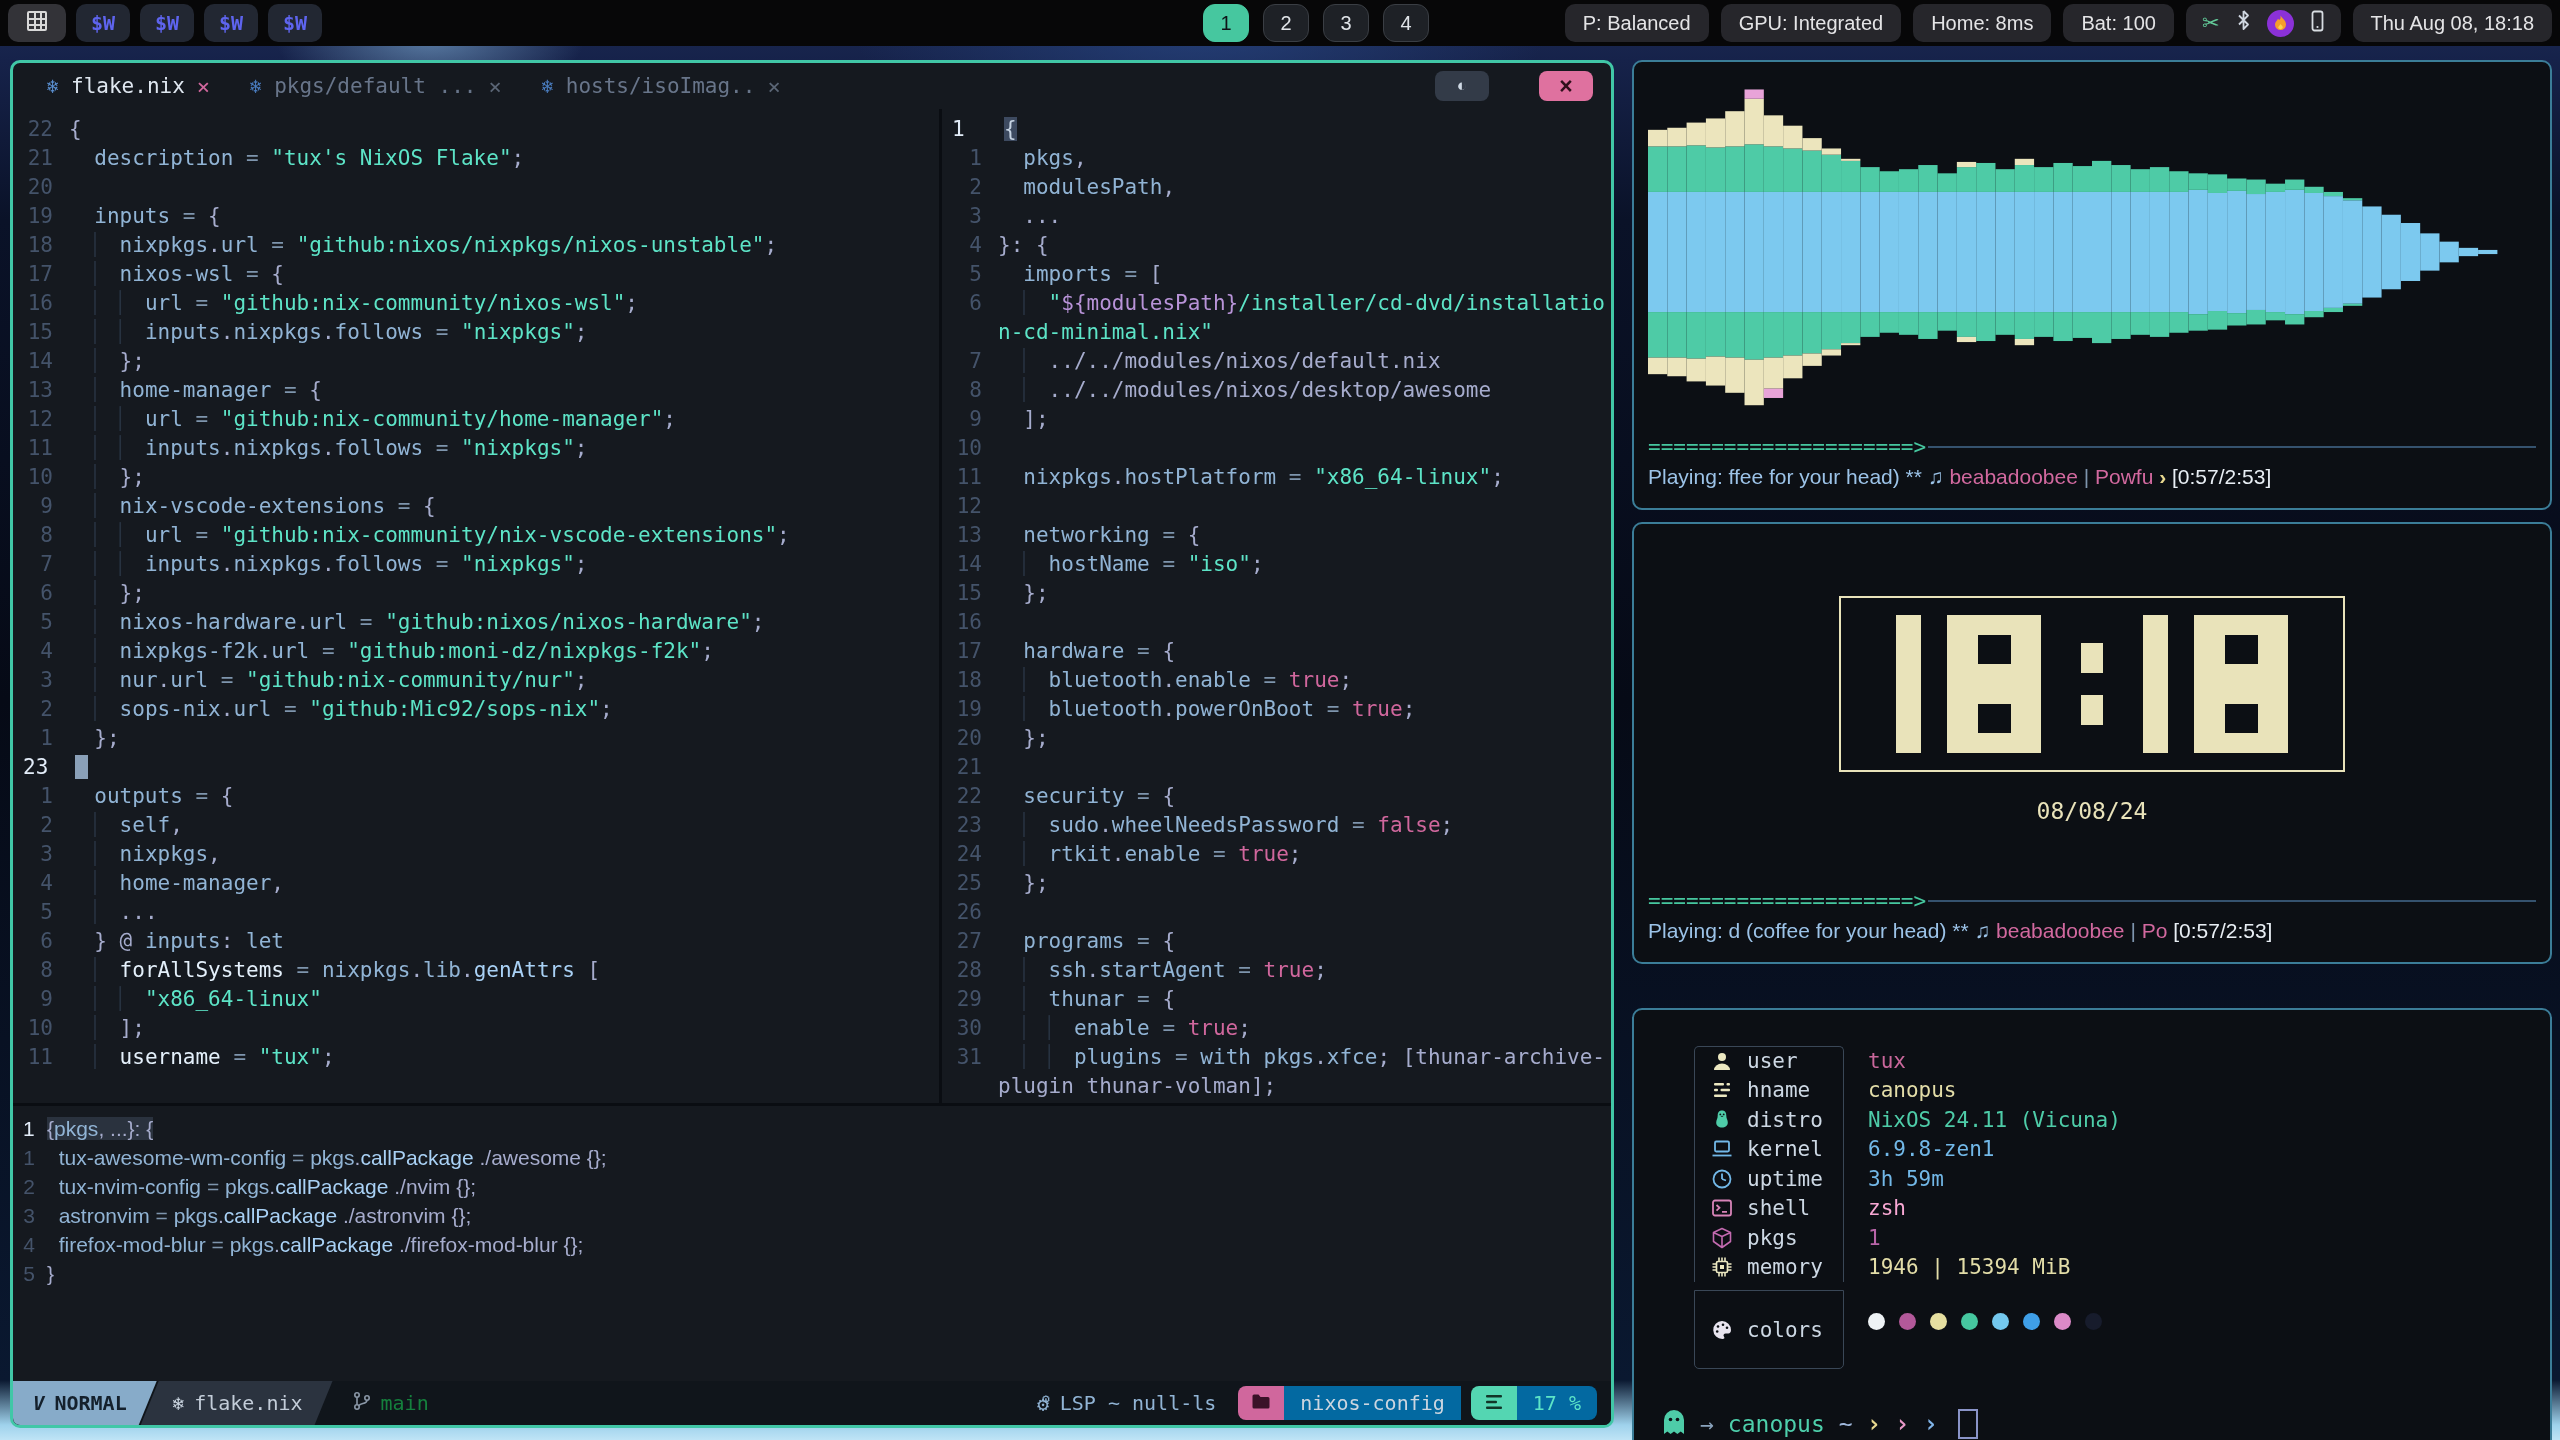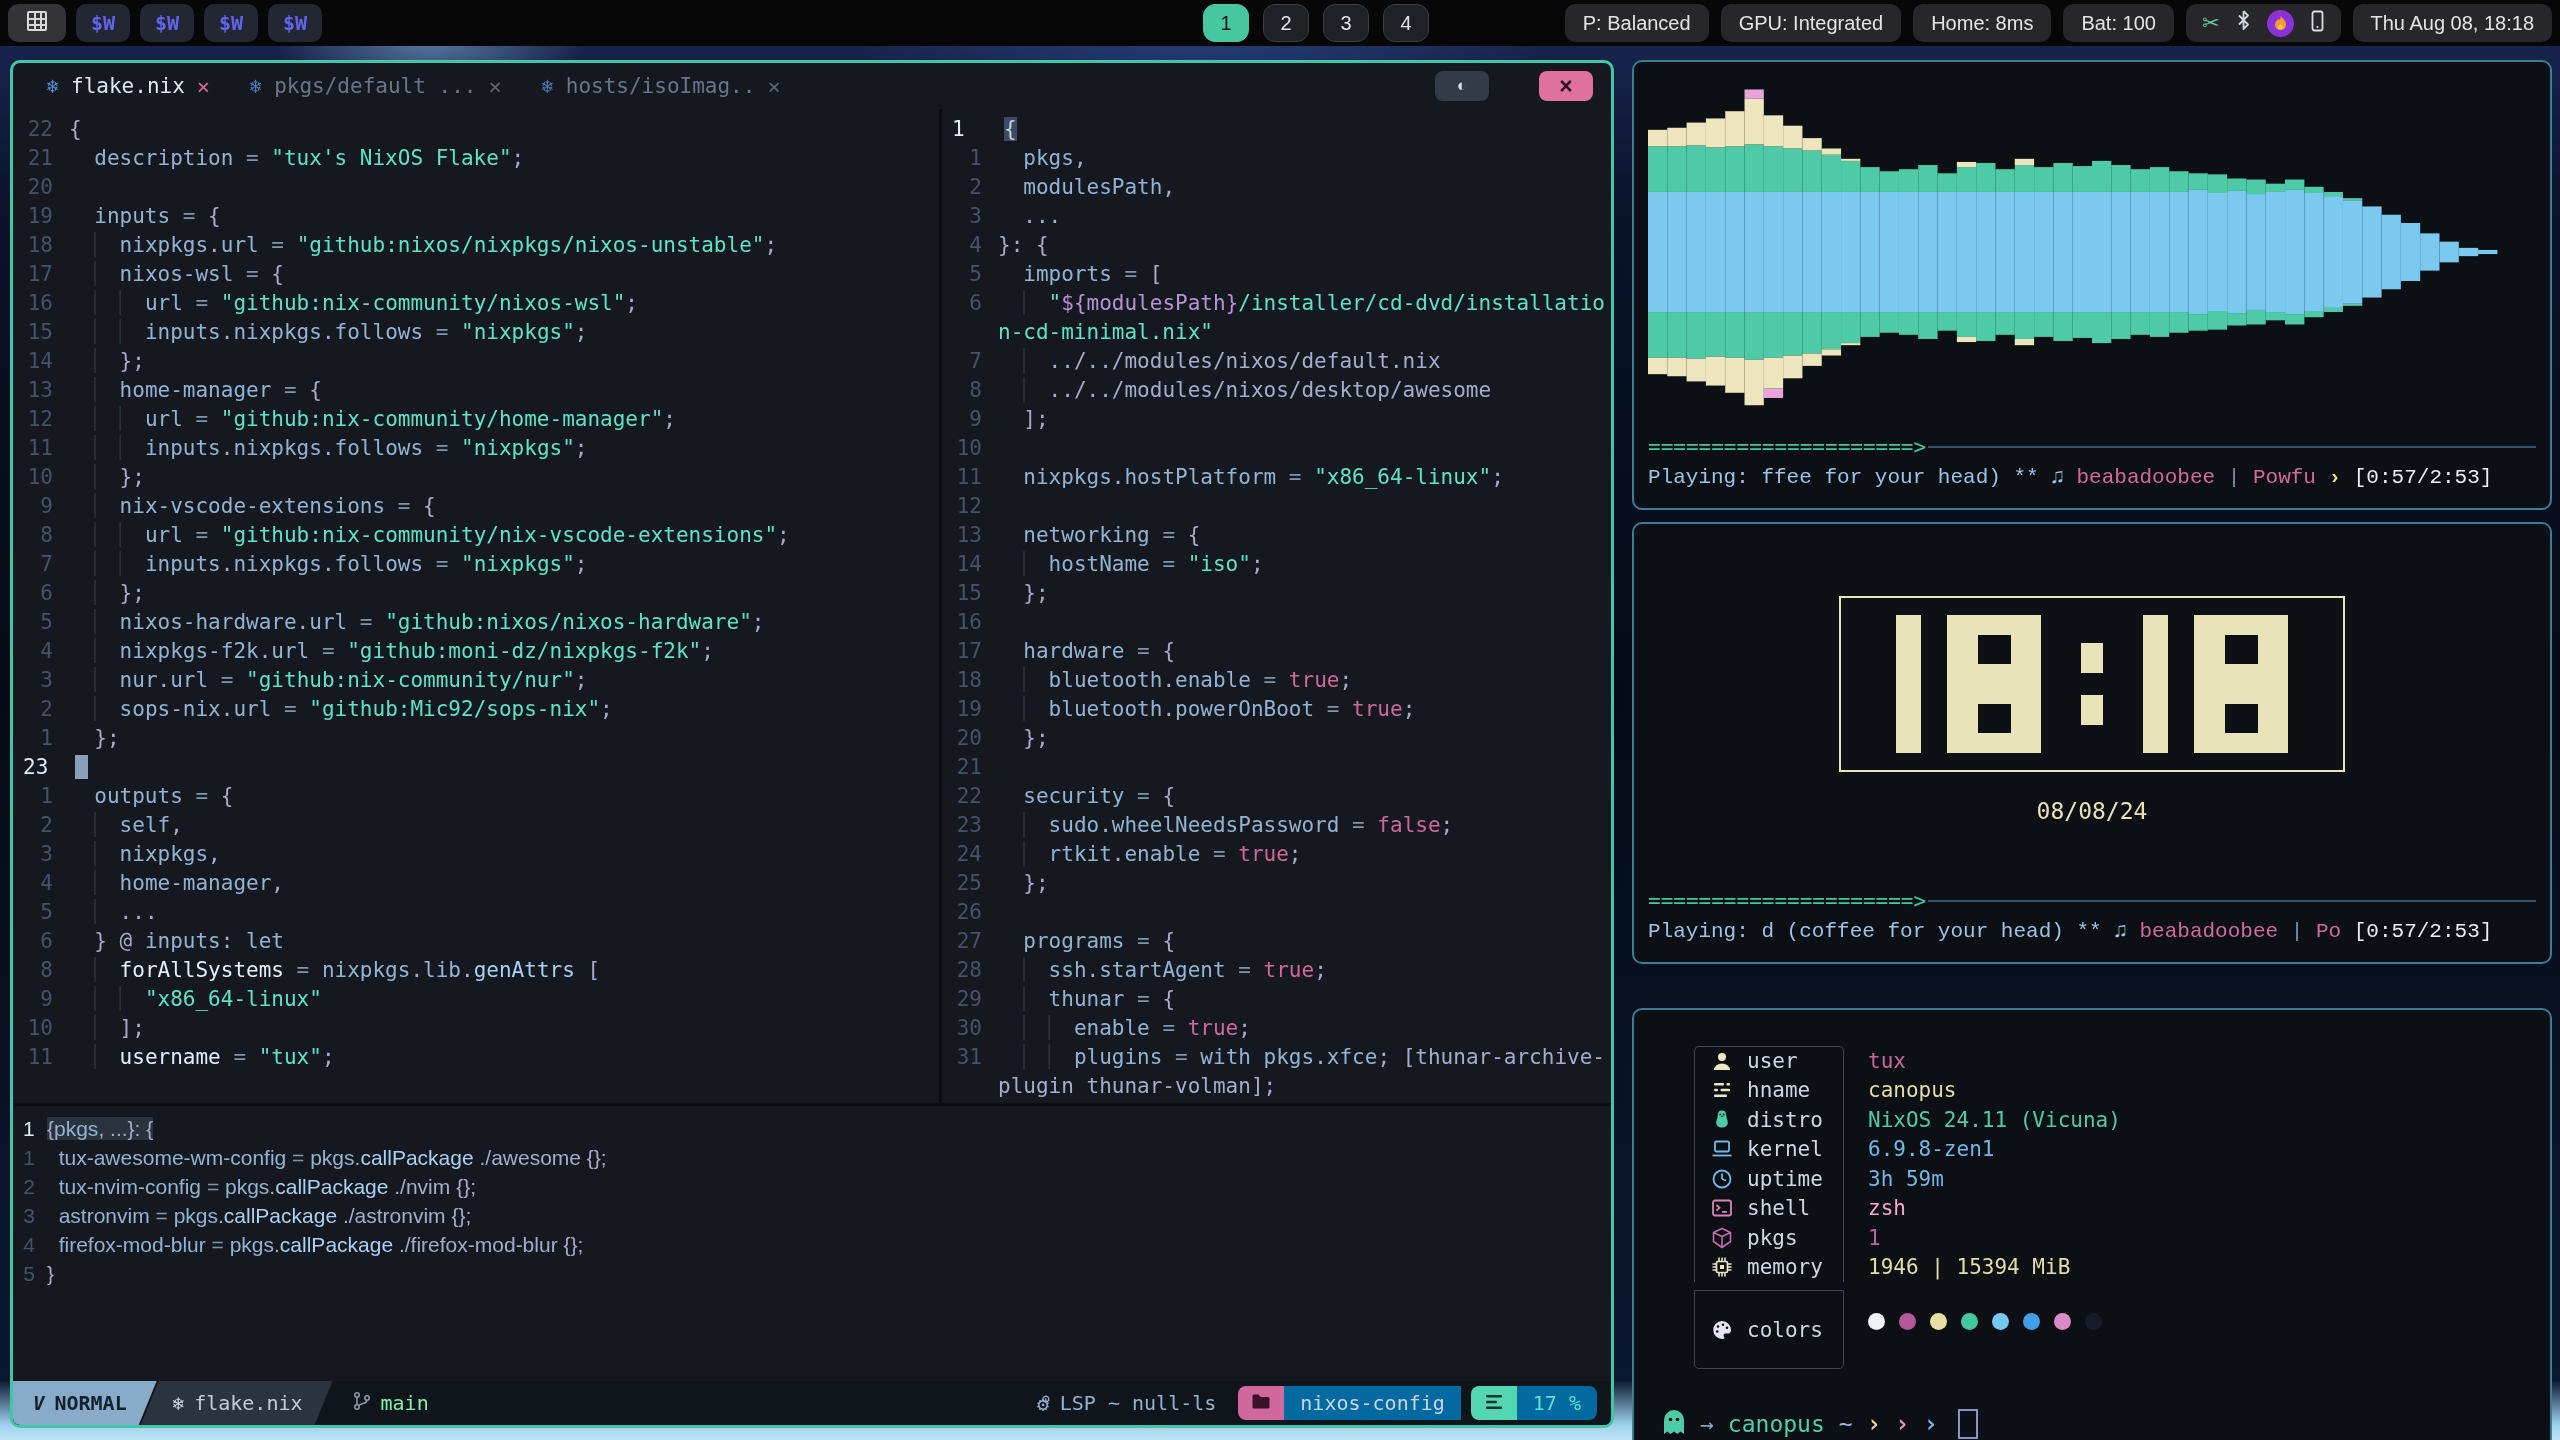--- a/index.html
+++ b/index.html
@@ -60,40 +60,40 @@
   .tk.cd{background:#3d4a60;color:#c6d3e2}
   .tk.hlb{background:#2a323e}
 
   
   .statusline{height:44px;flex:0 0 auto;background:#10151b;display:flex;align-items:center;font-family:"DejaVu Sans Mono",monospace;font-size:20px;}
   .seg{height:44px;display:flex;align-items:center;}
   .seg.mode{background:#87abc9;color:#14202c;font-weight:bold;padding:0 30px 0 20px;clip-path:polygon(0 0,100% 0,calc(100% - 18px) 100%,0 100%);gap:10px;}
   .seg.mode .vimicon{font-weight:bold;font-style:italic;font-size:19px;}
   .seg.file{background:#2b333f;color:#c3cdd9;margin-left:-16px;padding:0 30px 0 32px;clip-path:polygon(18px 0,100% 0,calc(100% - 18px) 100%,0 100%);gap:10px;}
   .seg.file .nixicon{color:#cfd9e4;font-size:19px;}
-  .seg.branch{color:#86efac;margin-left:-2px;padding-left:22px;gap:10px;}
+  .seg.branch{color:#15803d;margin-left:-2px;padding-left:22px;gap:10px;}
   .sl-right{margin-left:auto;display:flex;align-items:center;padding-right:14px;}
   .seg.lsp{color:#91b4d5;gap:10px;padding-right:22px;}
   .gear2{font-size:13px;margin-left:-7px;vertical-align:super;}
   .sl-pill{height:34px;display:flex;align-items:center;justify-content:center;}
   .sl-pill.pink{background:#d0679d;border-radius:8px 0 0 8px;width:46px;}
   .sl-slate{height:34px;display:flex;align-items:center;background:#0369a1;color:#cdd6e0;padding:0 16px;}
   .sl-pill.teal{background:#54d6b2;border-radius:8px 0 0 8px;width:46px;margin-left:10px;}
   .sl-slate.pct{color:#5de4c7;border-radius:0 8px 8px 0;}
 
   
   .rpanel{position:absolute;left:1632px;width:920px;background:#0c0f14;border:2px solid #3b7d98;border-radius:10px;display:flex;flex-direction:column;padding:14px;z-index:4;}
   #viz-panel{top:60px;height:450px;}
   #clock-panel{top:522px;height:442px;}
   #fetch-panel{top:1008px;height:452px;}
   .viz{flex:1;min-height:0;}
   .viz svg{width:100%;height:100%;display:block;}
   .prog{display:flex;align-items:center;height:26px;flex:0 0 auto;font-family:"DejaVu Sans Mono",monospace;font-size:21px;color:#46c79f;margin-top:6px;}
   .prog .rule{flex:1;height:2px;background:#35526e;margin-left:2px;}
-  .playing{height:34px;flex:0 0 auto;font-family:Liberation Mono, monospace;font-size:21px;white-space:pre;display:flex;align-items:center;}
+  .playing{height:34px;flex:0 0 auto;font-family:Liberation Sans, sans-serif;font-size:21px;white-space:pre;display:flex;align-items:center;}
   .tk.pb{color:#9cc3e8}.tk.pp{color:#d2699f}.tk.pd{color:#7e95ad}.tk.py{color:#e8d88f;font-weight:bold}.tk.pw{color:#e8eef4}
 
   
   .clock-wrap{flex:1;display:flex;flex-direction:column;align-items:center;justify-content:center;gap:26px;}
   .clock-box{width:506px;height:176px;border:2px solid #e9e3ba;display:flex;align-items:center;justify-content:center;gap:26px;padding:0 34px;}
   .d-one{width:25px;height:138px;background:#e9e3ba;}
   .d-eight{width:94px;height:138px;background:#e9e3ba;display:flex;flex-direction:column;align-items:center;justify-content:space-around;}
   .d-eight .hole{width:33px;height:29px;background:#0c0f14;}
   .d-colon{width:22px;height:138px;display:flex;flex-direction:column;align-items:center;justify-content:center;gap:22px;margin:0 14px;}
   .d-colon i{width:22px;height:30px;background:#e9e3ba;display:block;}

